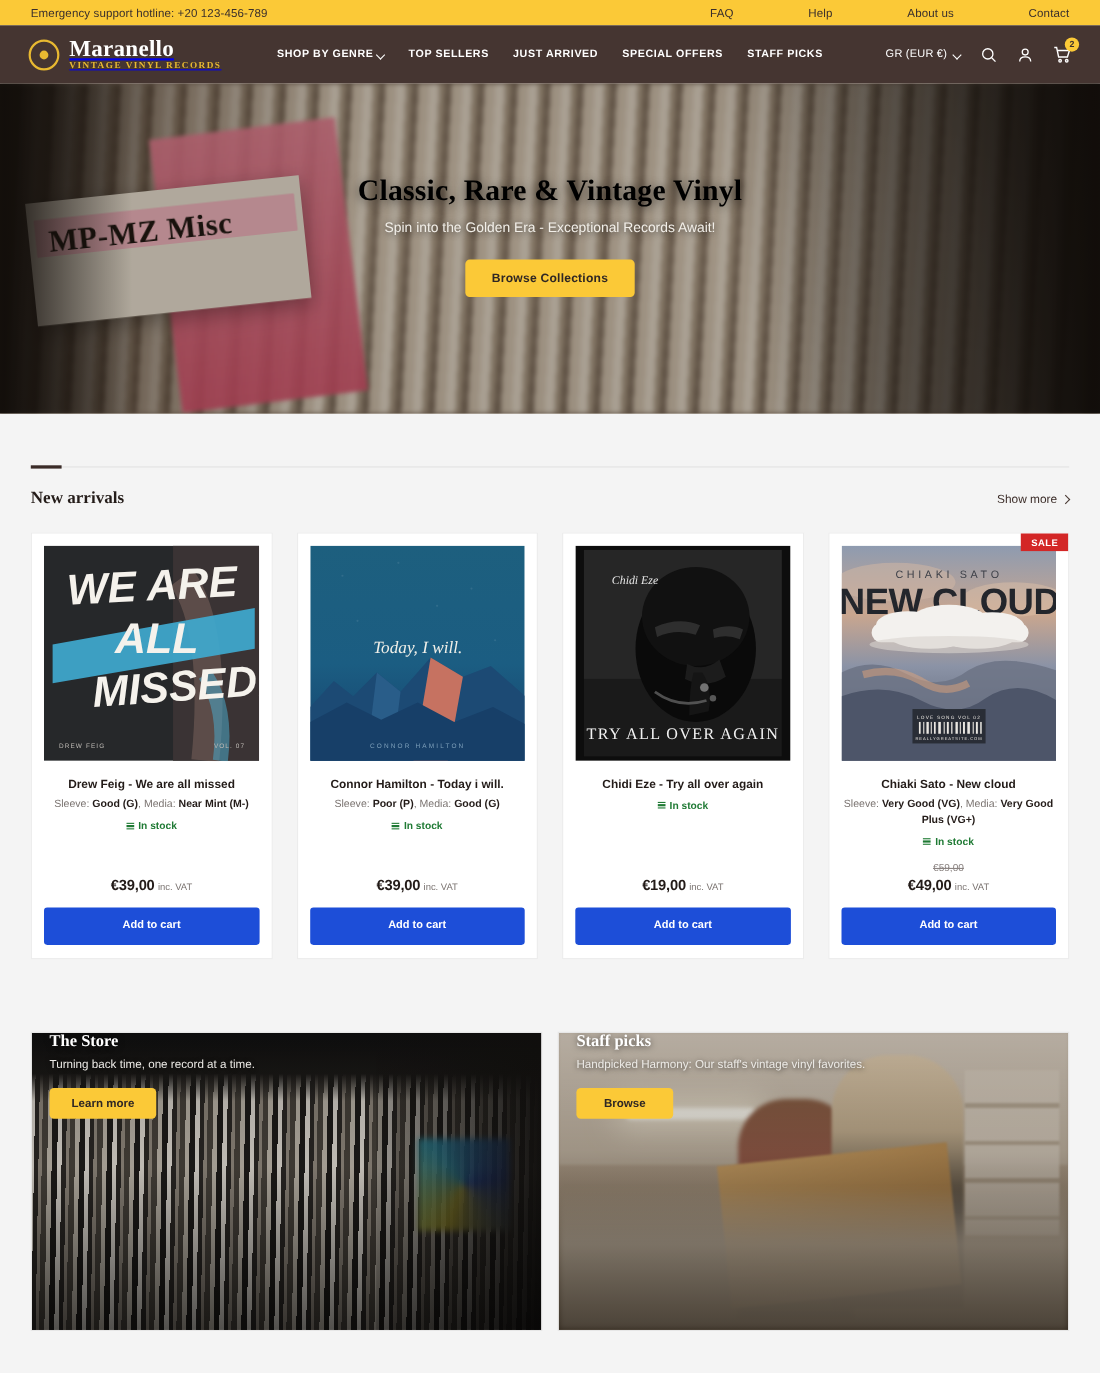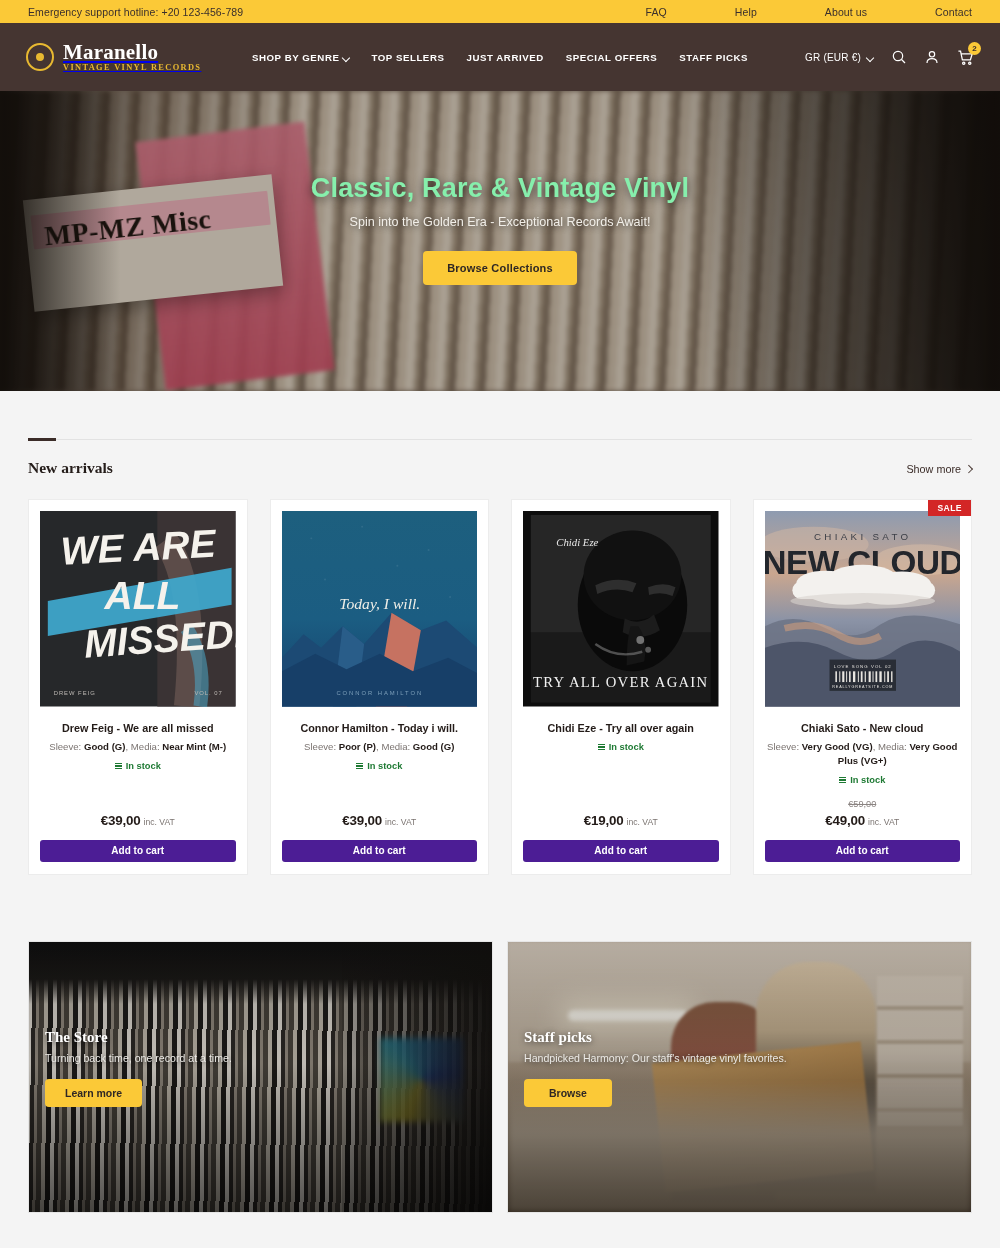--- a/index.html
+++ b/index.html
@@ -22,21 +22,21 @@
     padding: 0 28px;
     font-size: 10.5px;
     color: #3a2f2c;
     letter-spacing: .1px;
   }
   .topbar-links { display: flex; gap: 20px; }
   .topbar-links a { color: #3a2f2c; text-decoration: none; padding-left: 48px; }
 
   
   .header {
-    height: 68px;
+    height: 53px;
     background: #453531;
     display: flex;
     align-items: center;
     padding: 0 26px;
     position: relative;
   }
   .brand { display: flex; align-items: center; gap: 9px; }
   .brand-mark {
     width: 28px; height: 28px; border-radius: 50%;
     border: 2px solid #e8b931;
@@ -131,22 +131,22 @@
   .hero-dark-r { position:absolute; right:0; top:0; width:300px; height:100%;
     background:linear-gradient(270deg, rgba(12,9,7,.97) 0%, rgba(12,9,7,.5) 45%, rgba(12,9,7,0) 100%); }
   .hero-scrim { position:absolute; inset:0; background: rgba(30,22,16,.30); }
 
   .hero-content {
     position: relative; z-index: 3; height: 100%;
     display: flex; flex-direction: column; align-items: center; justify-content: center;
     padding-bottom: 24px;
   }
   .hero-title {
-    font-family: Liberation Sans, sans-serif;
-    font-size: 27px; font-weight: 700; color: #86efac;
+    font-family: Liberation Serif, serif;
+    font-size: 27px; font-weight: 700; color: #000000;
     text-shadow: 0 2px 10px rgba(0,0,0,.55); letter-spacing: .2px;
   }
   .hero-sub {
     margin-top: 11px; font-size: 12.6px; color: #f2efe9;
     text-shadow: 0 1px 7px rgba(0,0,0,.6);
   }
   .hero-btn {
     margin-top: 22px; background: #fbc937; color: #2f2724;
     border: none; font-family: inherit;
     font-size: 11px; font-weight: 700; letter-spacing: .2px;
@@ -212,33 +212,33 @@
   .bars { display:flex; flex-direction:column; gap:1.3px; }
   .bars i { display:block; width: 7px; height: 1.3px; background:#1f7a34; }
 
   .p-pricewrap { margin-top: auto; text-align: center; padding-top: 14px; }
   .p-old {
     font-size: 9.2px; color: #8b8482; text-decoration: line-through; display:block; margin-bottom: 2px;
   }
   .p-price { font-size: 13.4px; font-weight: 700; color: #231b18; letter-spacing: -.2px; }
   .p-vat { font-size: 8.6px; color: #7b7471; margin-left: 3px; font-weight: 400; }
   .addcart {
-    margin-top: 11px; width: 100%; height: 22px;
-    background: #4c1d95; color: #fff; border: none; border-radius: 3px;
+    margin-top: 11px; width: 100%; height: 34px;
+    background: #1d4ed8; color: #fff; border: none; border-radius: 3px;
     font-family: inherit; font-size: 10px; font-weight: 700; cursor: pointer;
   }
 
   
   .promos {
     display: grid; grid-template-columns: 1fr 1fr; gap: 14px;
     margin-top: 66px;
   }
   .promo {
     position: relative; height: 272px; overflow: hidden;
-    border: 1px solid #e6e6e6; display: flex; align-items: center;
+    border: 1px solid #e6e6e6; display: flex; align-items: flex-start;
   }
   .promo-bg { position:absolute; inset:0; }
   .promo-inner { position: relative; z-index: 3; padding: 0 0 18px 16px; }
   .promo-title {
     font-family: "Liberation Serif", serif; font-size: 15px; font-weight: 700; color: #fff;
     text-shadow: 0 1px 6px rgba(0,0,0,.6);
   }
   .promo-sub {
     font-size: 10.6px; color: #eceae6; margin-top: 6px; text-shadow: 0 1px 5px rgba(0,0,0,.65);
   }

